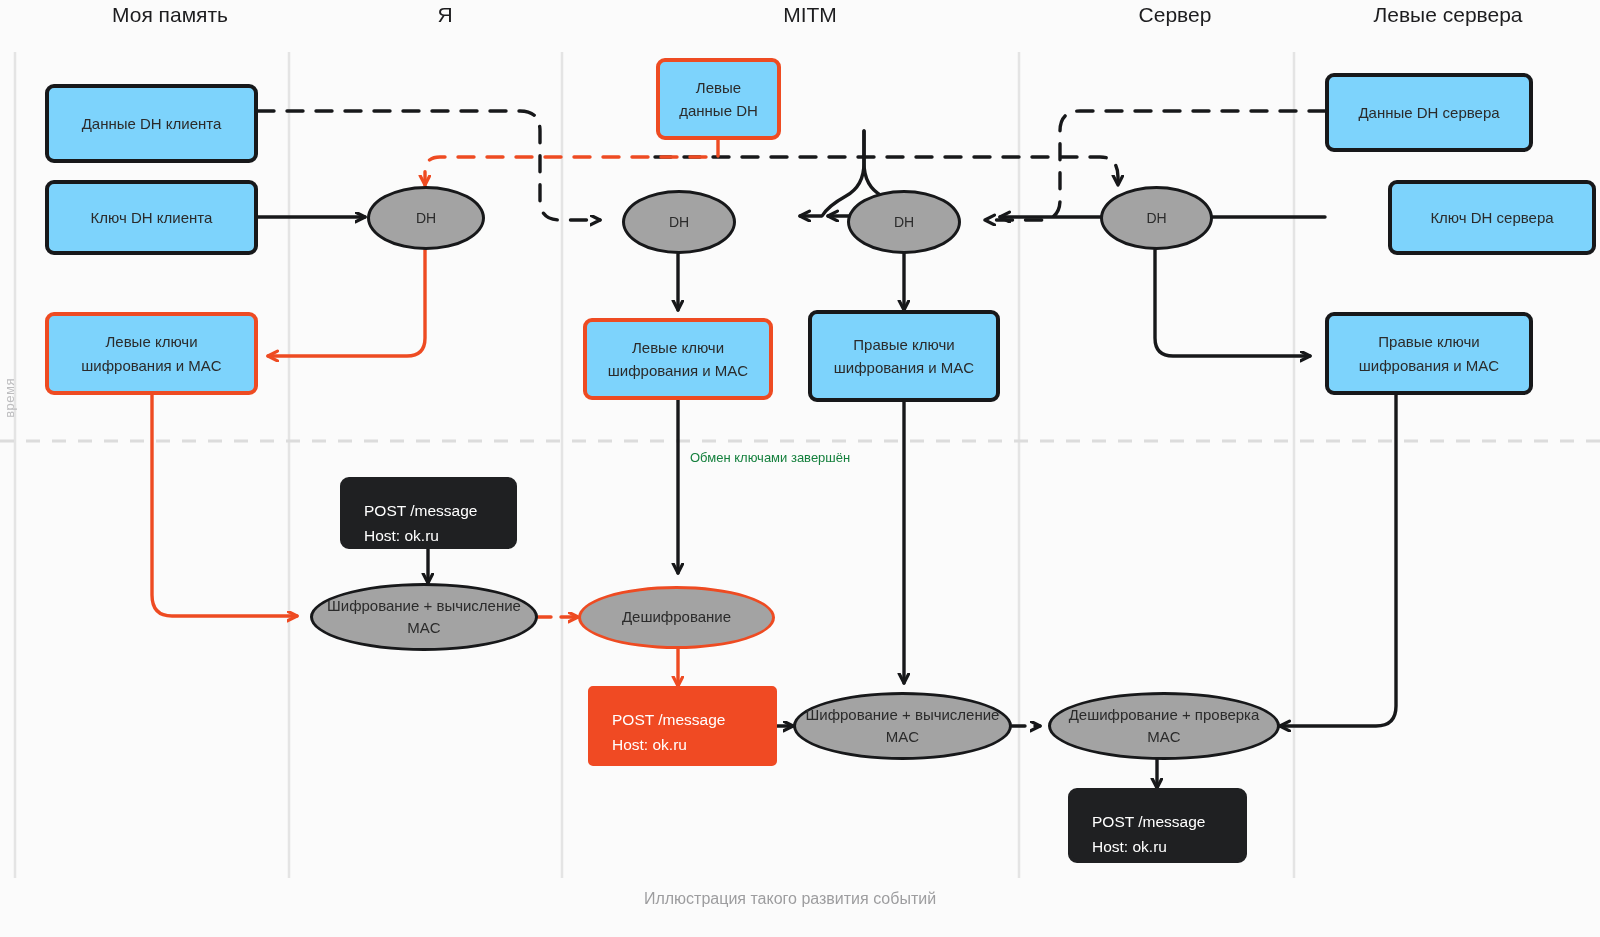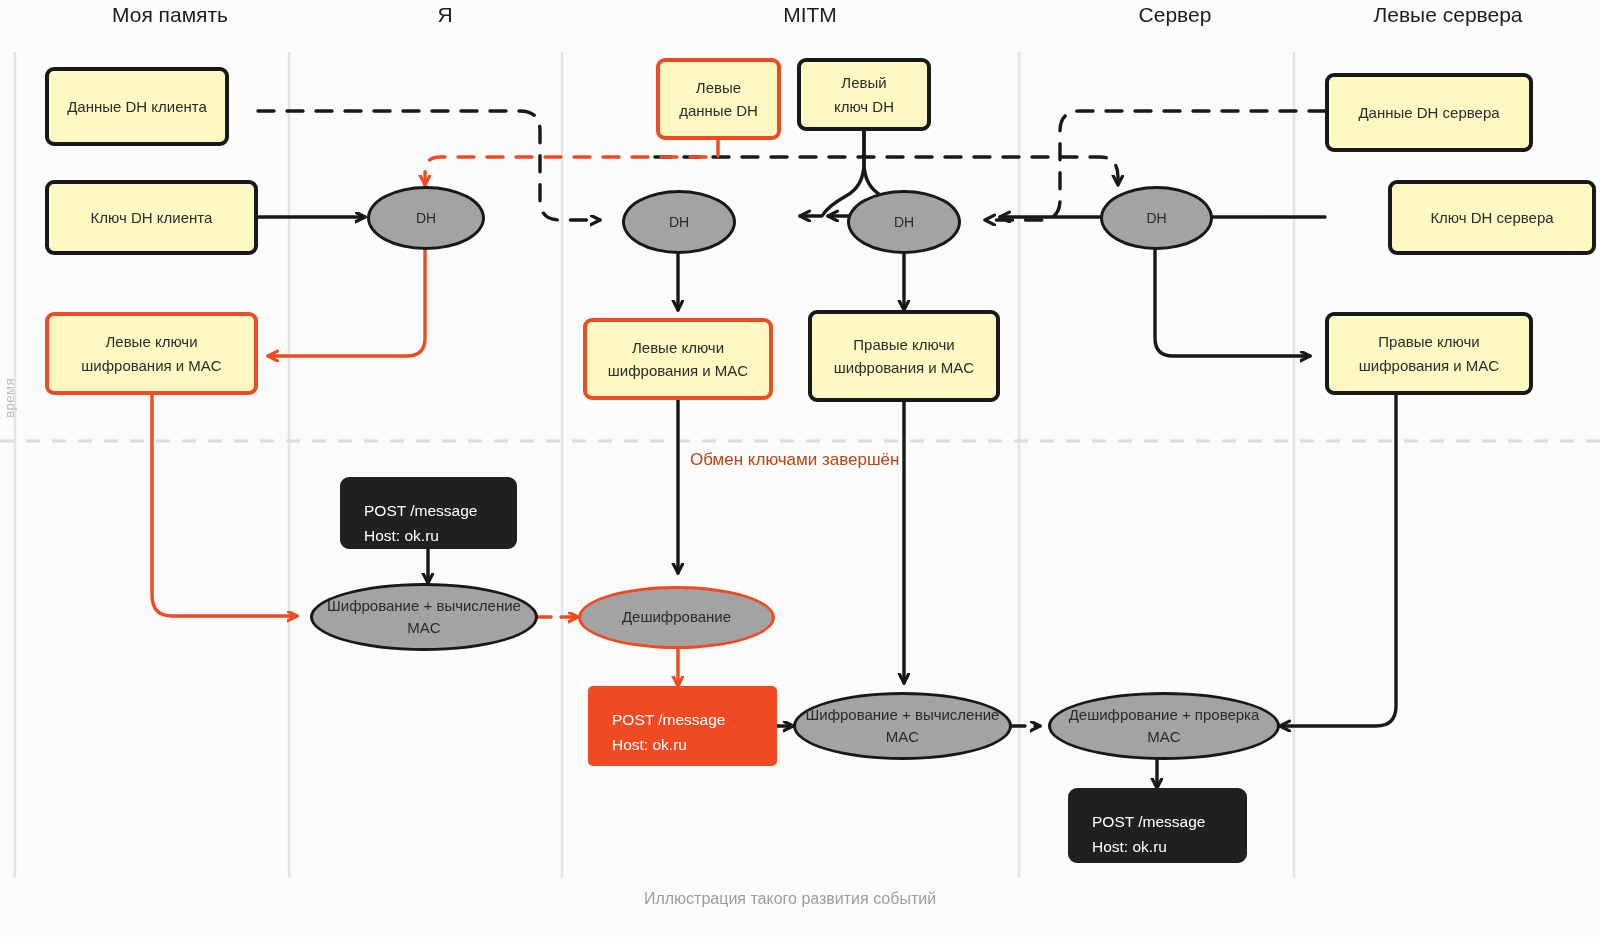--- a/index.html
+++ b/index.html
@@ -1,31 +1,31 @@
 <!DOCTYPE html>
 <html><head>
 <meta charset="utf-8">
 <style>
   html,body{margin:0;padding:0;background:#fbfbfb;}
   body{width:1600px;height:937px;font-family:"Liberation Sans",sans-serif;overflow:hidden;}
   #stage{position:relative;width:1600px;height:937px;background:#fbfbfb;}
   #svg{position:absolute;left:0;top:0;width:1600px;height:937px;}
   .hdr{position:absolute;top:0px;height:30px;line-height:30px;font-size:21px;color:#1d1d1f;text-align:center;white-space:nowrap;transform:translateX(-50%);margin-left:20px;}
-  .nodebox{position:absolute;box-sizing:border-box;border:4px solid #17181a;border-radius:9px;background:#fef9c3;
+  .nodebox{position:absolute;box-sizing:border-box;border:4px solid #17181a;border-radius:9px;background:#7dd3fc;
            display:flex;align-items:center;justify-content:center;text-align:center;font-size:15px;color:#2b2b2b;line-height:1.55;padding:4px 8px;}
   .nodebox.orange{border-color:#ee4b22;}
   .nodebox.dark{background:#1f2022;border-color:#1f2022;color:#ffffff;align-items:flex-start;justify-content:flex-start;
                 text-align:left;padding:18px 20px;font-size:15.5px;line-height:1.6;border-radius:9px;}
   .nodebox.orangefill{background:#f04a23;border-color:#f04a23;color:#ffffff;align-items:flex-start;justify-content:flex-start;
                 text-align:left;padding:18px 20px;font-size:15.5px;line-height:1.6;border-radius:5px;}
   .ell{position:absolute;box-sizing:border-box;border:3.5px solid #17181a;border-radius:50%;background:#a3a3a3;
        display:flex;align-items:center;justify-content:center;text-align:center;font-size:15px;color:#2b2b2b;line-height:1.5;}
   .ell.orange{border-color:#ee4b22;}
   .ell.small{font-size:14px;}
-  .softlabel{position:absolute;font-size:17px;color:#c2410c;white-space:nowrap;}
+  .softlabel{position:absolute;font-size:13px;color:#15803d;white-space:nowrap;}
   .caption{position:absolute;font-size:16px;color:#9d9d9f;white-space:nowrap;transform:translateX(-50%);}
   .timelbl{position:absolute;font-size:13px;color:#bdbdbf;writing-mode:vertical-rl;transform:rotate(180deg);letter-spacing:.5px;}
   .ln2{white-space:pre-line;}
 </style>
 </head>
 <body>
 
 <div id="stage">
 
   <svg id="svg" viewBox="0 0 1600 937">
@@ -101,27 +101,25 @@
   </svg>
 
   <div class="hdr" style="left:150px">Моя память</div>
   <div class="hdr" style="left:425px">Я</div>
   <div class="hdr" style="left:790px">MITM</div>
   <div class="hdr" style="left:1155px">Сервер</div>
   <div class="hdr" style="left:1428px">Левые сервера</div>
 
   <div class="timelbl" style="left:2px;top:378px">время</div>
 
-  <div class="nodebox ln2" style="left:45px;top:67px;width:184px;height:79px">Данные DH клиента</div>
+  <div class="nodebox ln2" style="left:45px;top:84px;width:213px;height:79px">Данные DH клиента</div>
   <div class="nodebox ln2" style="left:45px;top:180px;width:213px;height:75px">Ключ DH клиента</div>
 
   <div class="nodebox orange ln2" style="left:656px;top:58px;width:125px;height:82px">Левые
 данные DH</div>
-  <div class="nodebox ln2" style="left:797px;top:58px;width:134px;height:73px">Левый
-ключ DH</div>
 
   <div class="nodebox ln2" style="left:1325px;top:73px;width:208px;height:79px">Данные DH сервера</div>
   <div class="nodebox ln2" style="left:1388px;top:180px;width:208px;height:75px">Ключ DH сервера</div>
 
   <div class="ell small" style="left:367px;top:186px;width:118px;height:64px">DH</div>
   <div class="ell small" style="left:622px;top:190px;width:114px;height:64px">DH</div>
   <div class="ell small" style="left:847px;top:190px;width:114px;height:64px">DH</div>
   <div class="ell small" style="left:1100px;top:186px;width:113px;height:64px">DH</div>
 
   <div class="nodebox orange ln2" style="left:45px;top:312px;width:213px;height:83px">Левые ключи

